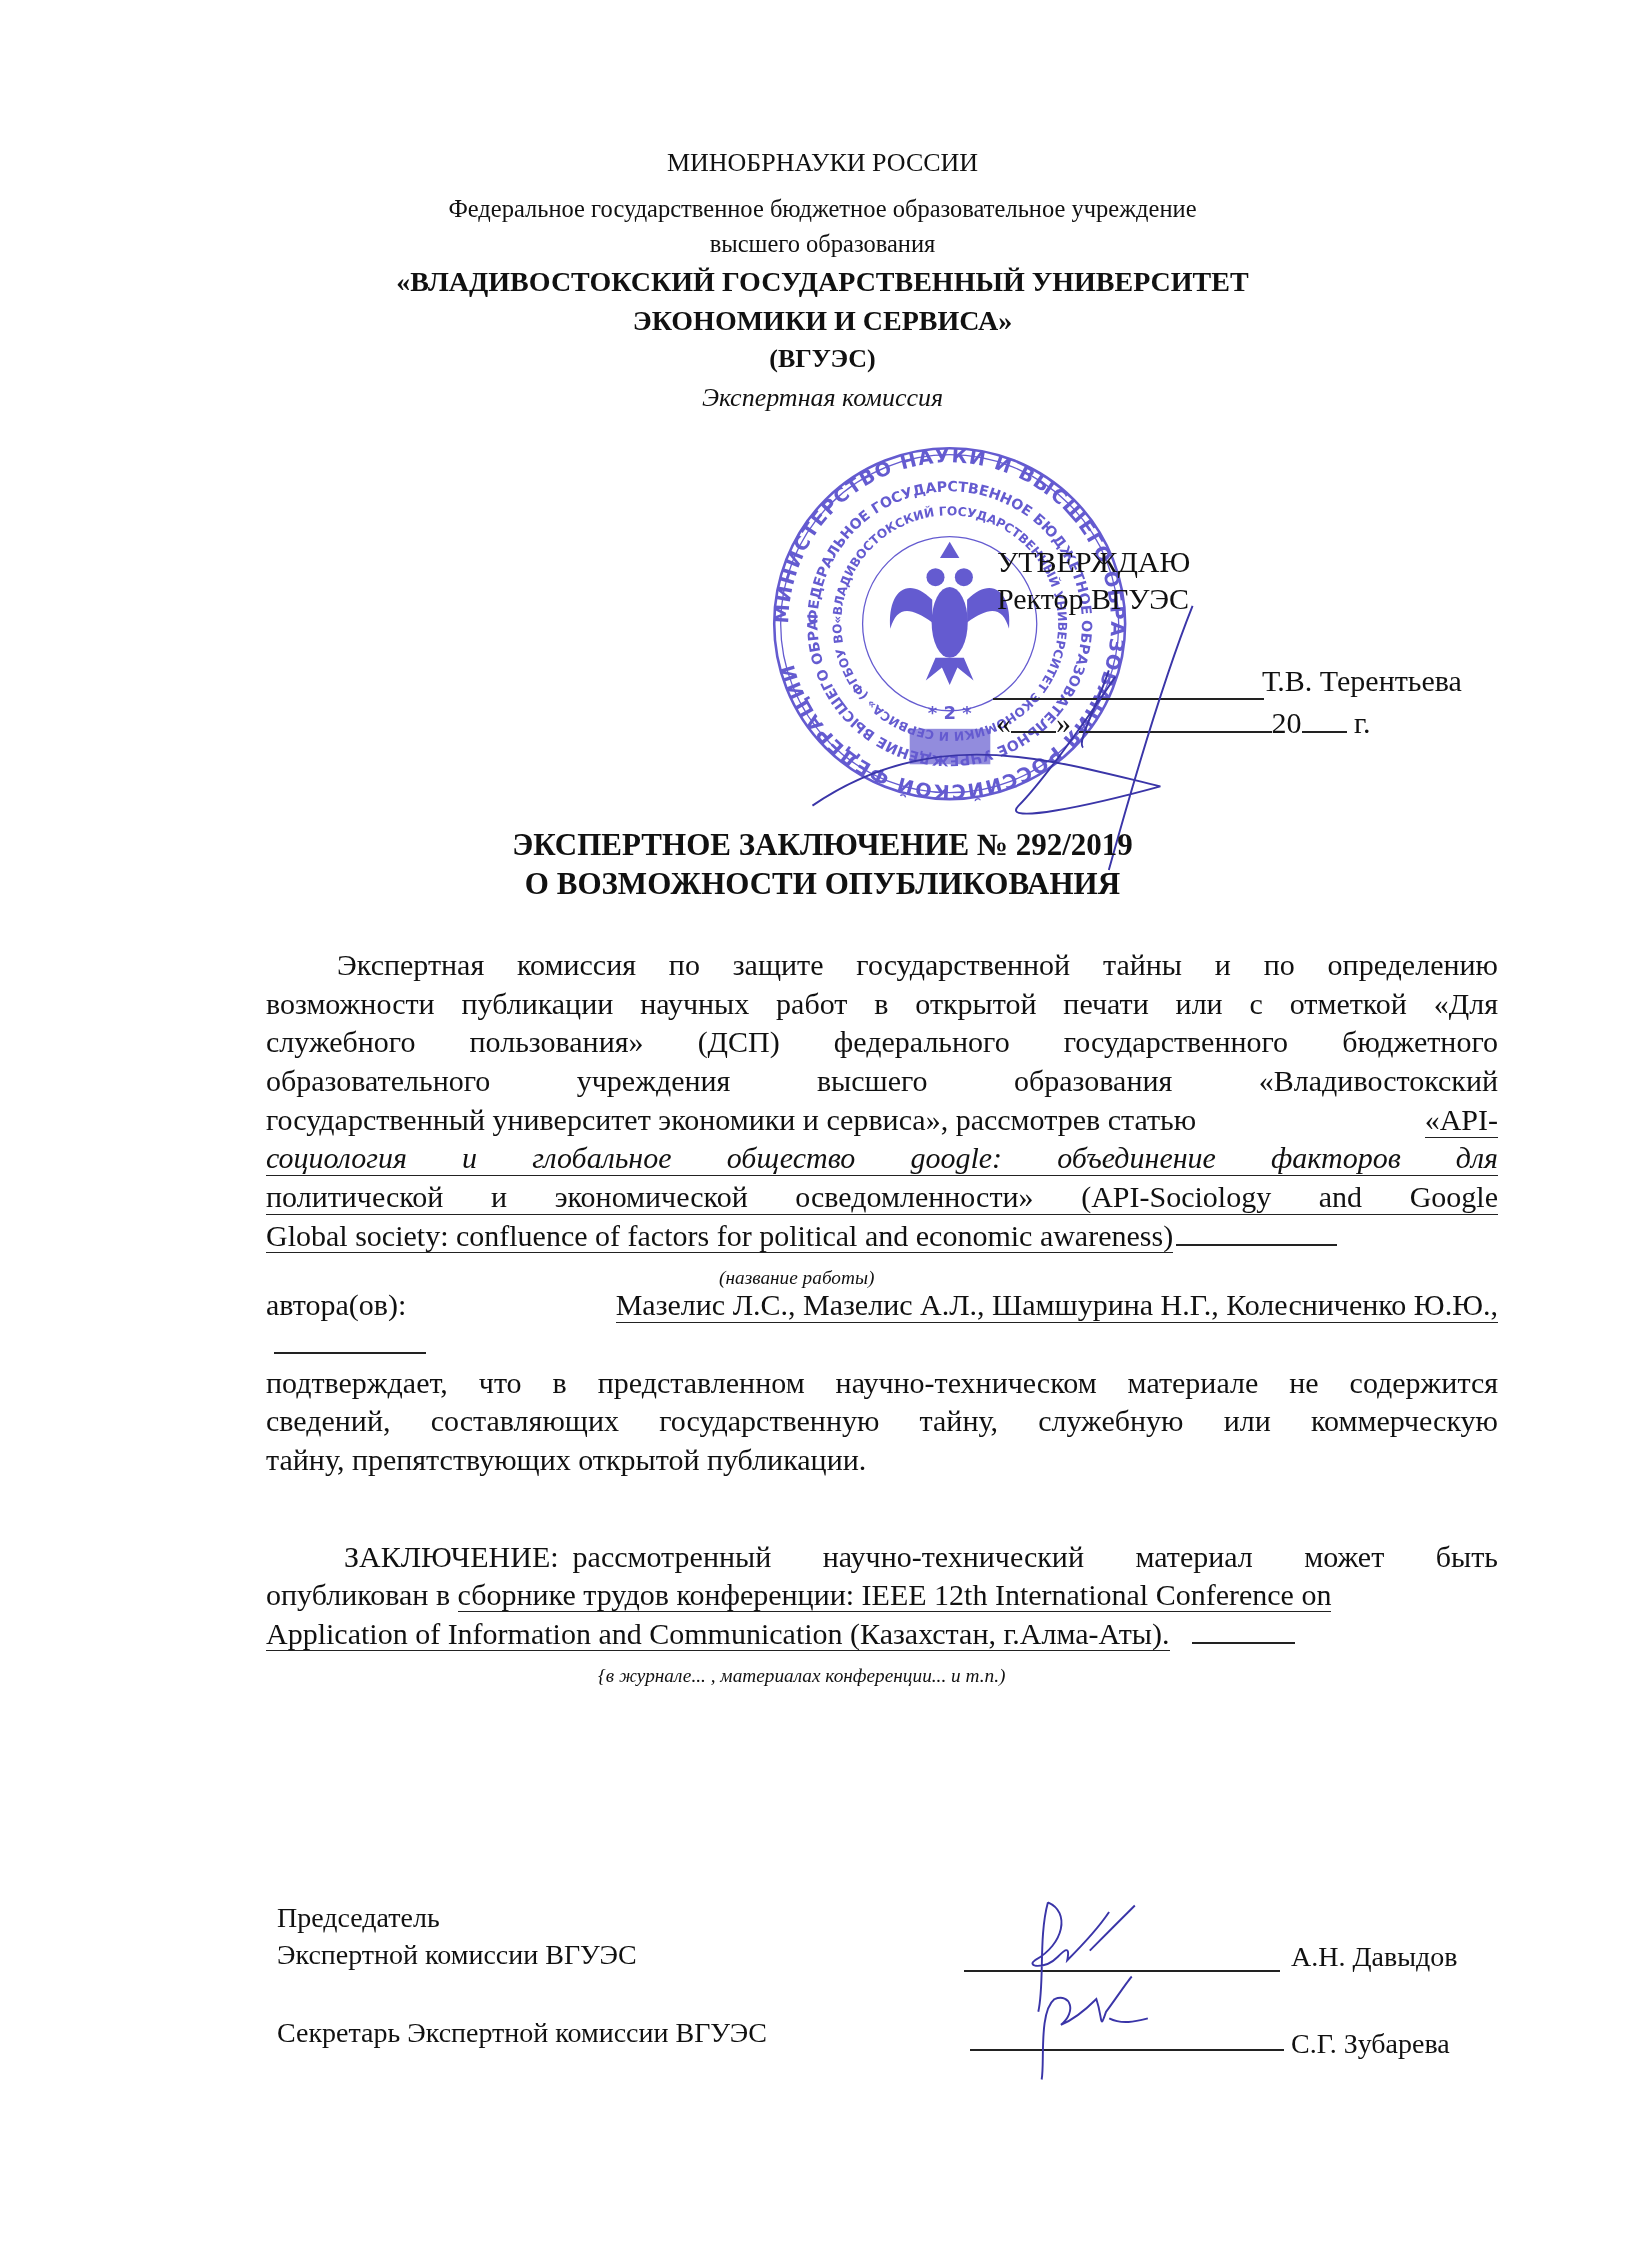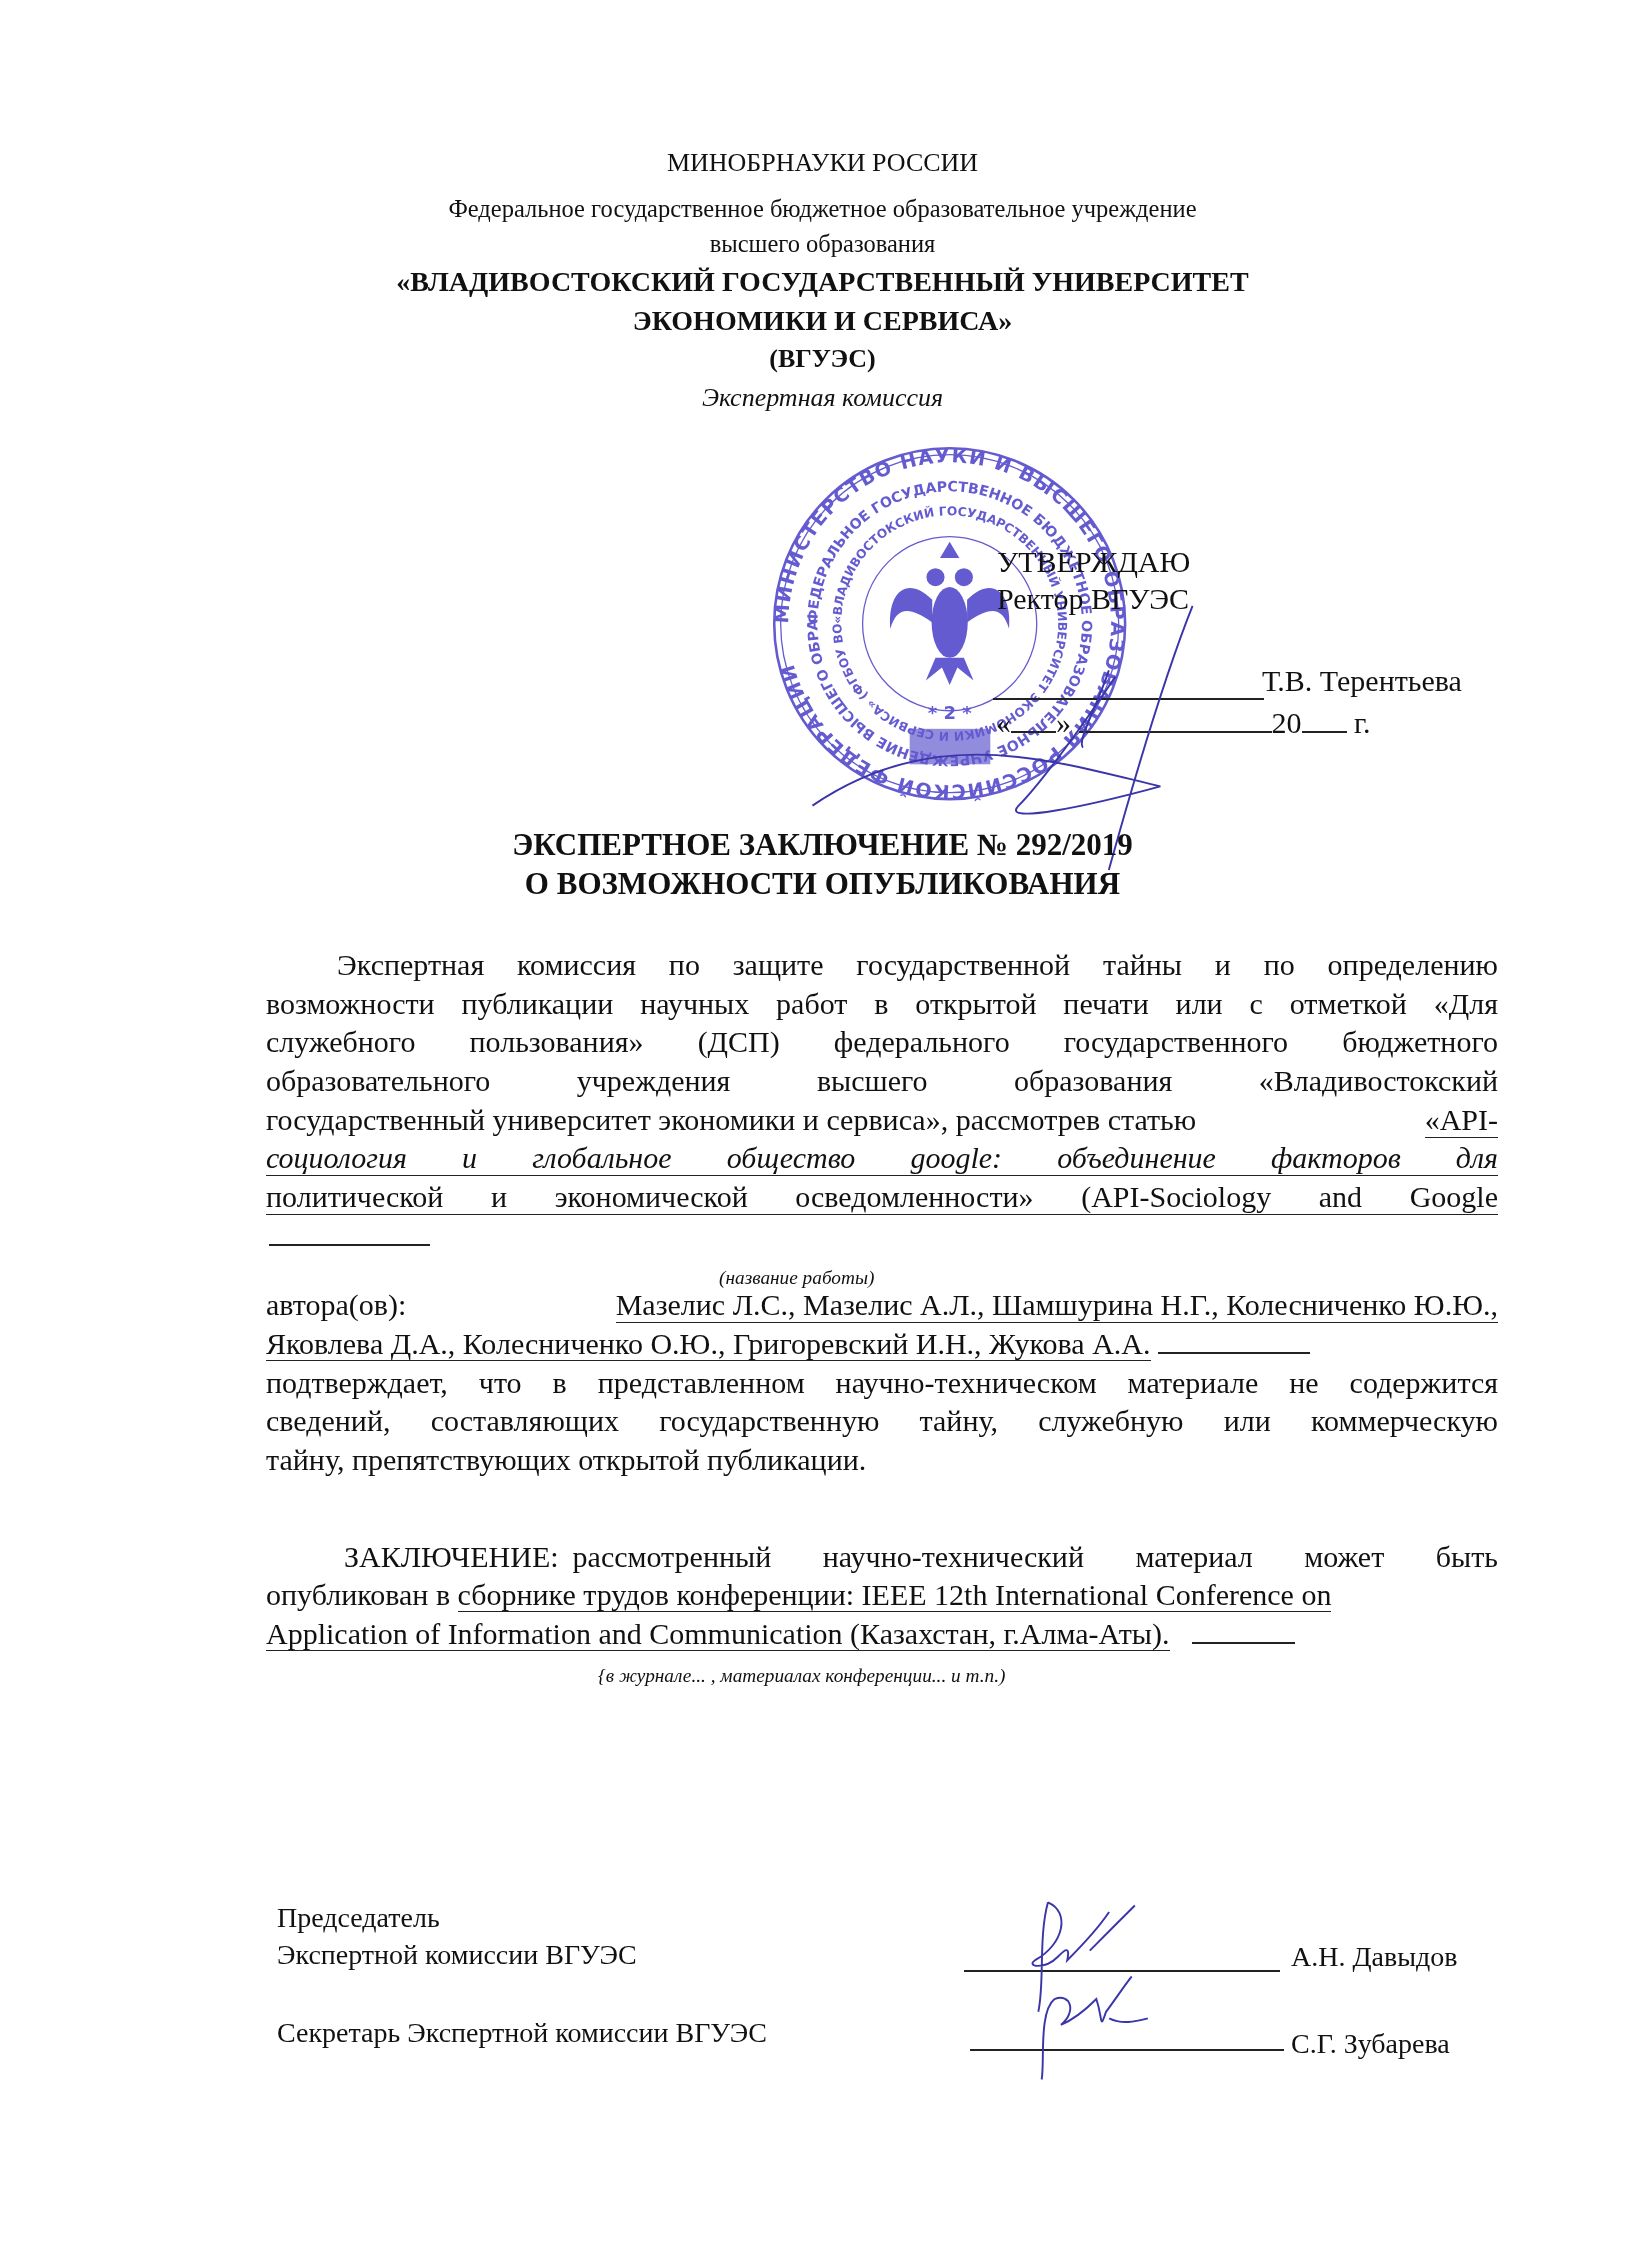--- a/index.html
+++ b/index.html
@@ -87,30 +87,30 @@
 <div class="body-line justify" style="top:987px;">возможности публикации научных работ в открытой печати или с отметкой «Для</div>
 <div class="body-line justify" style="top:1025px;">служебного пользования» (ДСП) федерального государственного бюджетного</div>
 <div class="body-line justify" style="top:1064px;">образовательного учреждения высшего образования «Владивостокский</div>
 <div class="body-line" style="top:1103px; display:flex; justify-content:space-between;">
   <span>государственный университет экономики и сервиса», рассмотрев статью</span>
   <span class="u">«API-</span>
 </div>
 <div class="body-line justify u" style="top:1141px;font-style:italic;">социология и глобальное общество google: объединение факторов для</div>
 <div class="body-line justify u" style="top:1180px;">политической и экономической осведомленности» (API-Sociology and Google</div>
 <div class="body-line" style="top:1219px;">
-  <span class="blank" style="width:161px; margin-left:2.6px;"></span>
+  <span class="u">Global society: confluence of factors for political and economic awareness)</span><span class="blank" style="width:161px; margin-left:2.6px;"></span>
 </div>
 <div class="abs caption" style="left:719px; top:1259px;">(название работы)</div>
 
 <div class="body-line" style="top:1288px; display:flex; justify-content:space-between;">
   <span>автора(ов):</span>
   <span class="u" style="margin-left:19.3px;">Мазелис Л.С., Мазелис А.Л., Шамшурина Н.Г., Колесниченко Ю.Ю.,</span>
 </div>
 <div class="body-line" style="top:1327px;">
-  <span class="u">Яковлева Д.А., Колесниченко О.Ю., Григоревский И.Н.,  Жукова А.А.</span>&nbsp;<span class="blank" style="width:152px;"></span>
+  &nbsp;<span class="blank" style="width:152px;"></span>
 </div>
 
 <div class="body-line justify" style="top:1366px;">подтверждает, что в представленном научно-техническом материале не содержится</div>
 <div class="body-line justify" style="top:1404px;">сведений, составляющих государственную тайну, служебную или коммерческую</div>
 <div class="body-line" style="top:1443px;">тайну, препятствующих открытой публикации.</div>
 
 <div class="body-line" style="top:1540px; left:344px; width:1154px; display:flex; justify-content:space-between;">
   <span>ЗАКЛЮЧЕНИЕ:</span>
   <span style="flex:1; margin-left:14px; text-align:justify; text-align-last:justify;">рассмотренный научно-технический материал может быть</span>
 </div>

